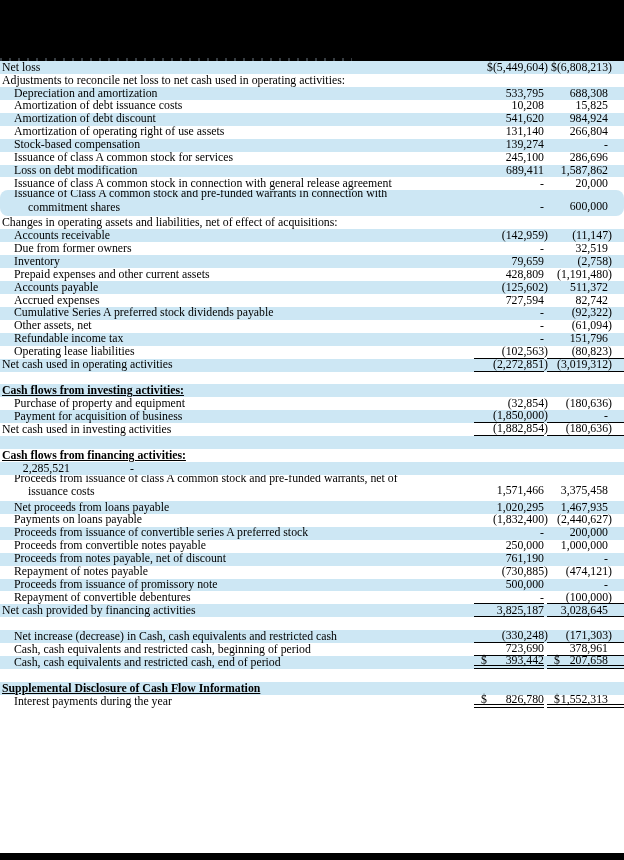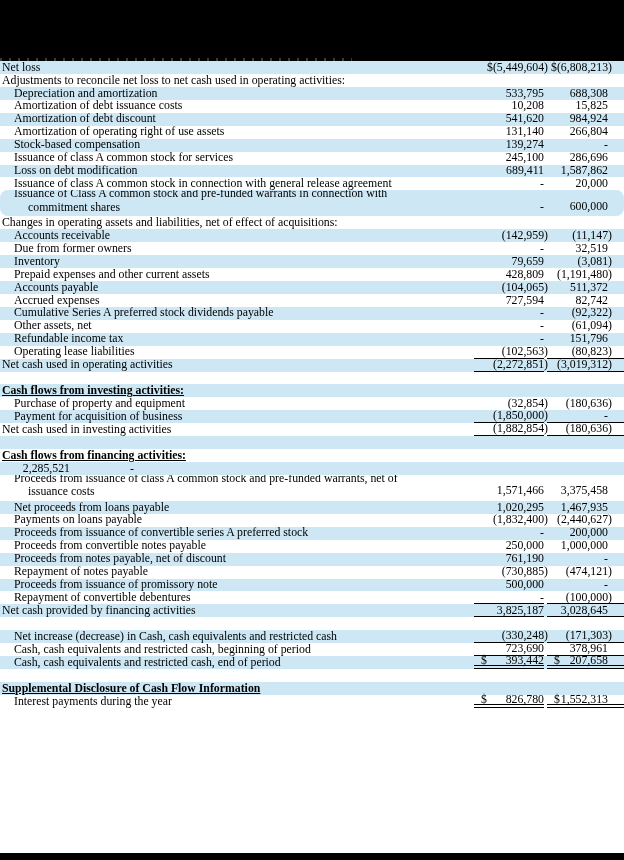--- a/index.html
+++ b/index.html
@@ -265,21 +265,21 @@
     <div class="label">
       <span class="l1">Inventory</span>
 
     </div>
     <div class="val col1">
 
       <span class="num">79,659</span>
     </div>
     <div class="val col2">
 
-      <span class="num hang">(3,081)</span>
+      <span class="num hang">(2,758)</span>
     </div>
   </div>
       <div class="row ind1">
     <div class="label">
       <span class="l1">Prepaid expenses and other current assets</span>
 
     </div>
     <div class="val col1">
 
       <span class="num">428,809</span>
@@ -289,21 +289,21 @@
       <span class="num hang">(1,191,480)</span>
     </div>
   </div>
       <div class="row ind1 shade">
     <div class="label">
       <span class="l1">Accounts payable</span>
 
     </div>
     <div class="val col1">
 
-      <span class="num hang">(104,065)</span>
+      <span class="num hang">(125,602)</span>
     </div>
     <div class="val col2">
 
       <span class="num">511,372</span>
     </div>
   </div>
       <div class="row ind1">
     <div class="label">
       <span class="l1">Accrued expenses</span>
 

